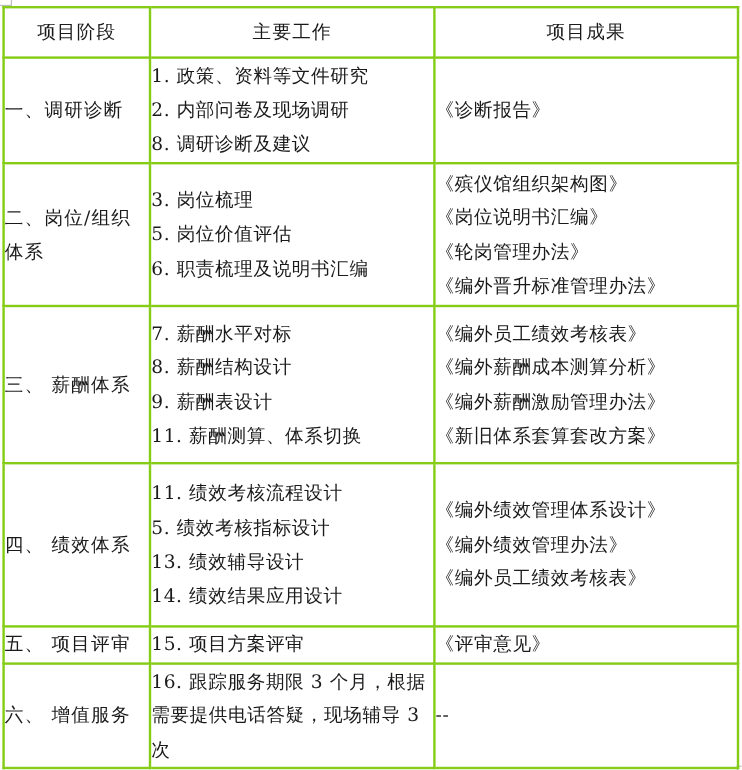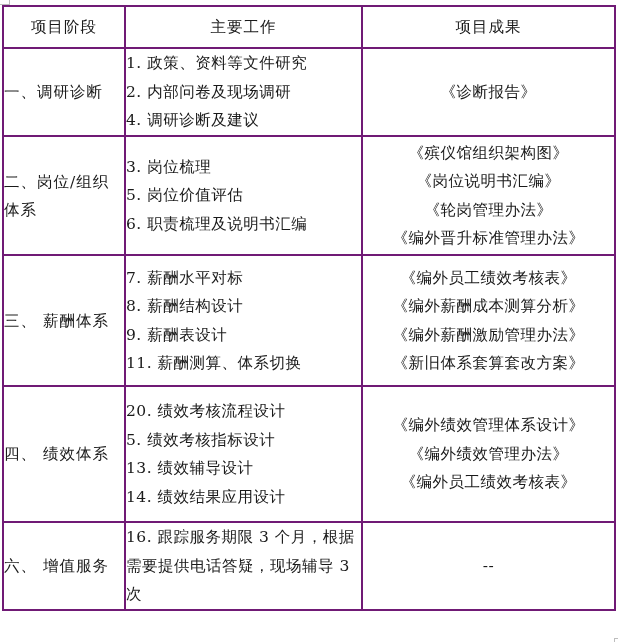--- a/index.html
+++ b/index.html
@@ -36,21 +36,21 @@
     table.plan {
       position: absolute;
       left: 2px;
       top: 5px;
       width: 612px;
       border-collapse: collapse;
       table-layout: fixed;
       font-size: 15.5px;
     }
     table.plan td, table.plan th {
-      border: 2px solid #701a75;
+      border: 2px solid #84cc16;
       padding: 0;
       font-weight: normal;
     }
     col.c1 { width: 122px; }
     col.c2 { width: 237px; }
     col.c3 { width: 253px; }
     .hdr th {
       height: 40px;
       text-align: center;
       vertical-align: middle;
@@ -63,21 +63,21 @@
       letter-spacing: 1px;
     }
     td.work {
       vertical-align: middle;
       padding-left: 7px;
       line-height: 28.5px;
       letter-spacing: 0.5px;
       margin-top: 44px;
     }
     td.result {
-      text-align: center;
+      text-align: left;
       vertical-align: middle;
       line-height: 28.5px;
       letter-spacing: 0.5px;
     }
     .line { display: block; white-space: nowrap; }
     .wrap { display: block; white-space: normal; padding-right: 4px; }
     tr.r1 { height: 88px; }
     tr.r2 { height: 119px; }
     tr.r3 { height: 131px; }
     tr.r4 { height: 136px; }
@@ -102,21 +102,21 @@
       <th>主要工作</th>
       <th>项目成果</th>
     </tr>
   </thead>
   <tbody>
     <tr class="r1">
       <td class="stage">一、调研诊断</td>
       <td class="work">
         <span class="line">1. 政策、资料等文件研究</span>
         <span class="line">2. 内部问卷及现场调研</span>
-        <span class="line">4. 调研诊断及建议</span>
+        <span class="line">8. 调研诊断及建议</span>
       </td>
       <td class="result">
         <span class="line">《诊断报告》</span>
       </td>
     </tr>
 
     <tr class="r2">
       <td class="stage">
         <span class="line">二、岗位/组织</span>
         <span class="line">体系</span>
@@ -146,32 +146,41 @@
         <span class="line">《编外员工绩效考核表》</span>
         <span class="line">《编外薪酬成本测算分析》</span>
         <span class="line">《编外薪酬激励管理办法》</span>
         <span class="line">《新旧体系套算套改方案》</span>
       </td>
     </tr>
 
     <tr class="r4">
       <td class="stage">四、 绩效体系</td>
       <td class="work">
-        <span class="line">20. 绩效考核流程设计</span>
+        <span class="line">11. 绩效考核流程设计</span>
         <span class="line">5. 绩效考核指标设计</span>
         <span class="line">13. 绩效辅导设计</span>
         <span class="line">14. 绩效结果应用设计</span>
       </td>
       <td class="result">
         <span class="line">《编外绩效管理体系设计》</span>
         <span class="line">《编外绩效管理办法》</span>
         <span class="line">《编外员工绩效考核表》</span>
       </td>
     </tr>
 
+    <tr class="r5">
+      <td class="stage">五、 项目评审</td>
+      <td class="work">
+        <span class="line">15. 项目方案评审</span>
+      </td>
+      <td class="result">
+        <span class="line">《评审意见》</span>
+      </td>
+    </tr>
 
     <tr class="r6">
       <td class="stage">六、 增值服务</td>
       <td class="work">
         <span class="wrap">16. 跟踪服务期限 3 个月，根据需要提供电话答疑，现场辅导 3 次</span>
       </td>
       <td class="result">
         <span class="line">--</span>
       </td>
     </tr>

